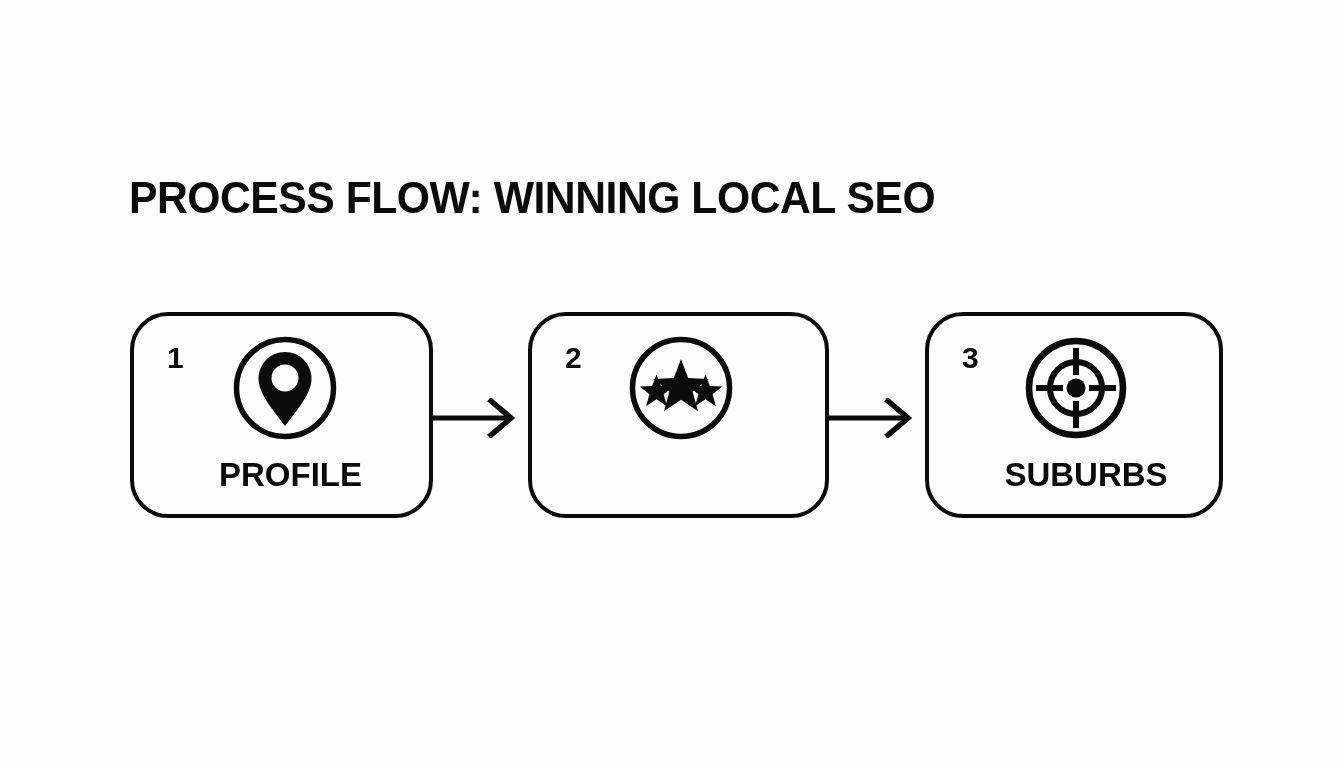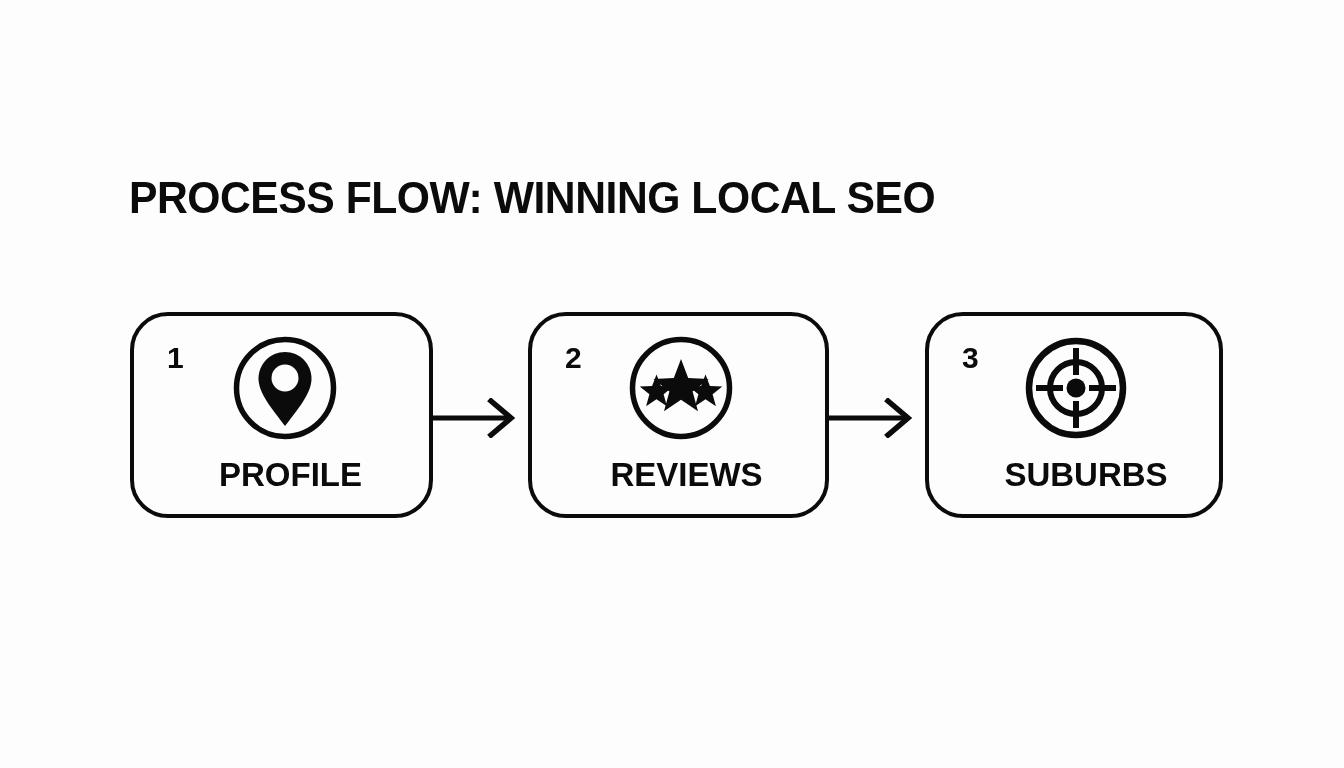--- a/index.html
+++ b/index.html
@@ -151,21 +151,20 @@
           <circle cx="52" cy="52" r="48.5" fill="none" stroke="#0b0b0b" stroke-width="5.5"></circle>
 
           <polygon fill="#0b0b0b" points="27.5,38.5 31.9,50.1 44.3,50.6 34.6,58.3 37.9,70.3 27.5,63.3 17.1,70.3 20.4,58.3 10.7,50.6 23.1,50.1"></polygon>
 
           <polygon fill="#0b0b0b" points="76.5,38.5 80.9,50.1 93.3,50.6 83.6,58.3 86.9,70.3 76.5,63.3 66.1,70.3 69.4,58.3 59.7,50.6 72.1,50.1"></polygon>
 
           <polygon fill="#0b0b0b" points="52,23 59.2,42.1 79.6,42.9 63.6,55.6 69.0,75.3 52,63.8 35.0,75.3 40.4,55.6 24.4,42.9 44.8,42.1"></polygon>
         </svg>
       </div>
 
-      <div class="card-label">REVIEWS</div>
     </div>
 
     <div class="arrow arrow-2">
       <svg width="86" height="40" viewBox="0 0 86 40" aria-hidden="true">
         <line x1="0" y1="20" x2="76" y2="20" stroke="#0b0b0b" stroke-width="5" stroke-linecap="butt"></line>
         <polyline points="60,3 80,20 60,37" fill="none" stroke="#0b0b0b" stroke-width="5.5" stroke-linecap="square" stroke-linejoin="miter"></polyline>
       </svg>
     </div>
 
     <div class="card card-3">

